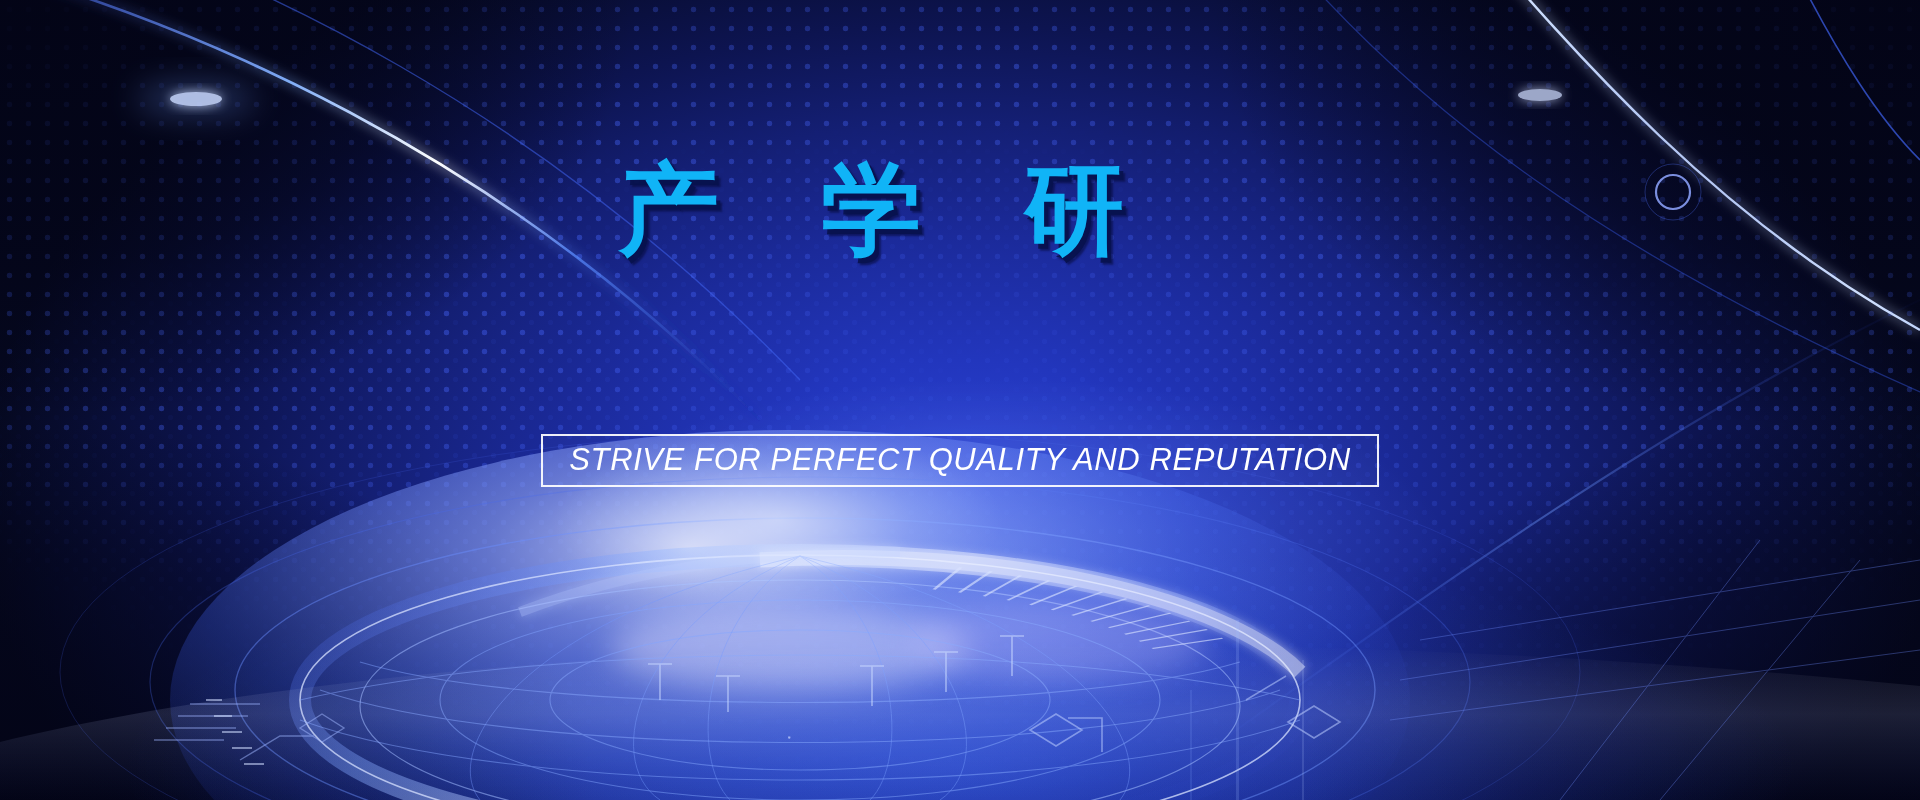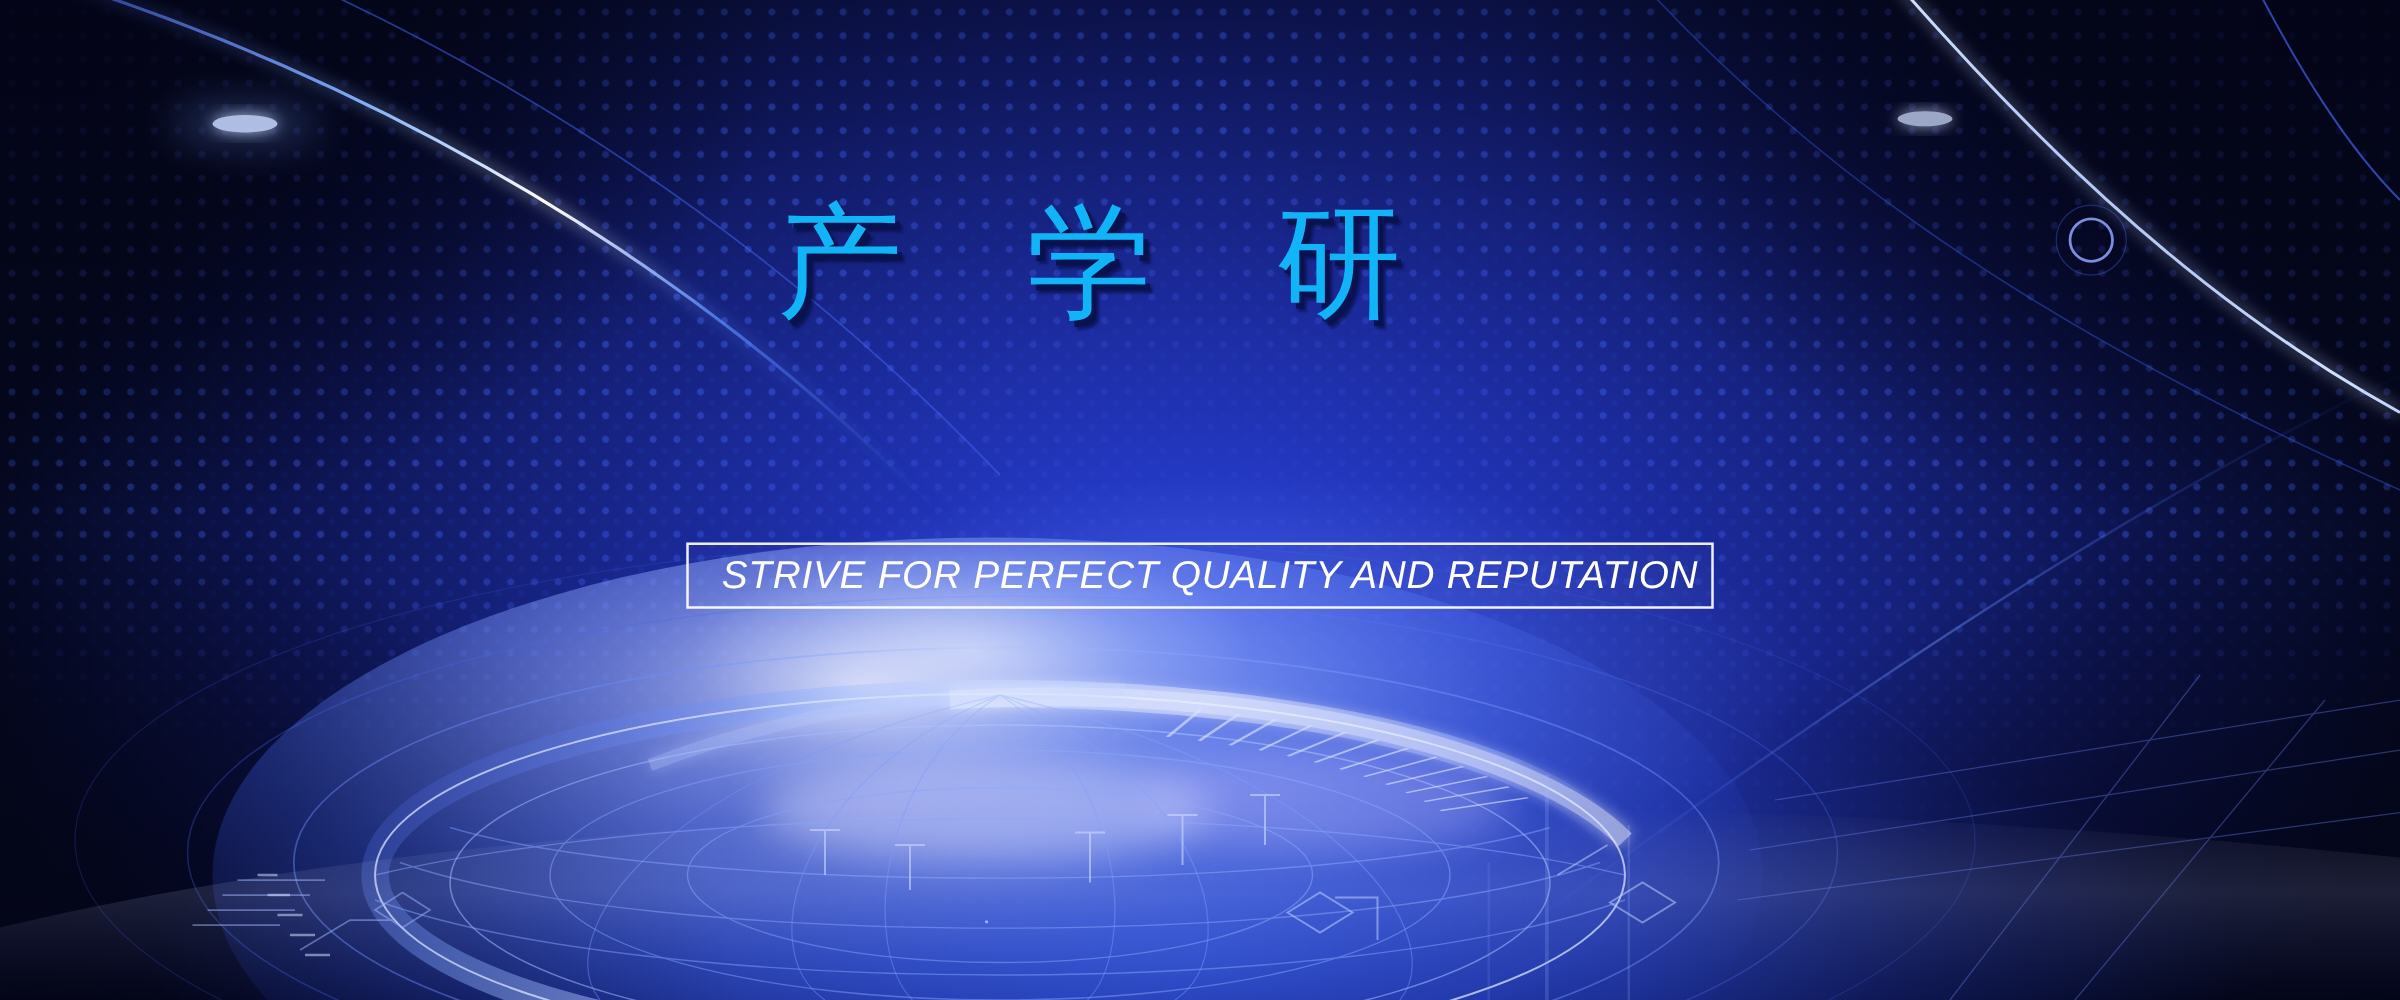--- a/index.html
+++ b/index.html
@@ -78,21 +78,21 @@
   .content{
     position:absolute; left:0; top:0; width:1920px; height:800px;
     z-index:9;
   }
 
   .headline-1{
     position:absolute; top:152px; left:0; width:1743px;
     text-align:center;
     font-family:"DejaVu Sans","Liberation Sans",sans-serif;
     font-size:100px;
-    font-weight:normal;
+    font-weight:bold;
     letter-spacing:34px;
     text-indent:34px;
     line-height:1.15;
     color:#10b4f7;
     text-shadow:
        4px 5px 0 rgba(8,18,78,.92),
        6px 7px 2px rgba(5,10,52,.55);
     white-space:nowrap;
   }
 
@@ -111,21 +111,21 @@
        6px 8px 3px rgba(8,16,70,.45);
     white-space:nowrap;
   }
 
   .subtitle-wrap{
     position:absolute; top:434px; left:0; width:1920px;
     display:flex; justify-content:center;
   }
   .subtitle-box{
     border:2px solid rgba(255,255,255,.92);
-    padding:8px 10px 10px 26px;
+    padding:8px 26px 10px 26px;
     background:rgba(255,255,255,.02);
   }
   .subtitle-text{
     font-family:"Liberation Sans","DejaVu Sans",sans-serif;
     font-style:italic;
     font-size:31px;
     font-weight:500;
     letter-spacing:.6px;
     color:#ffffff;
     white-space:nowrap;

